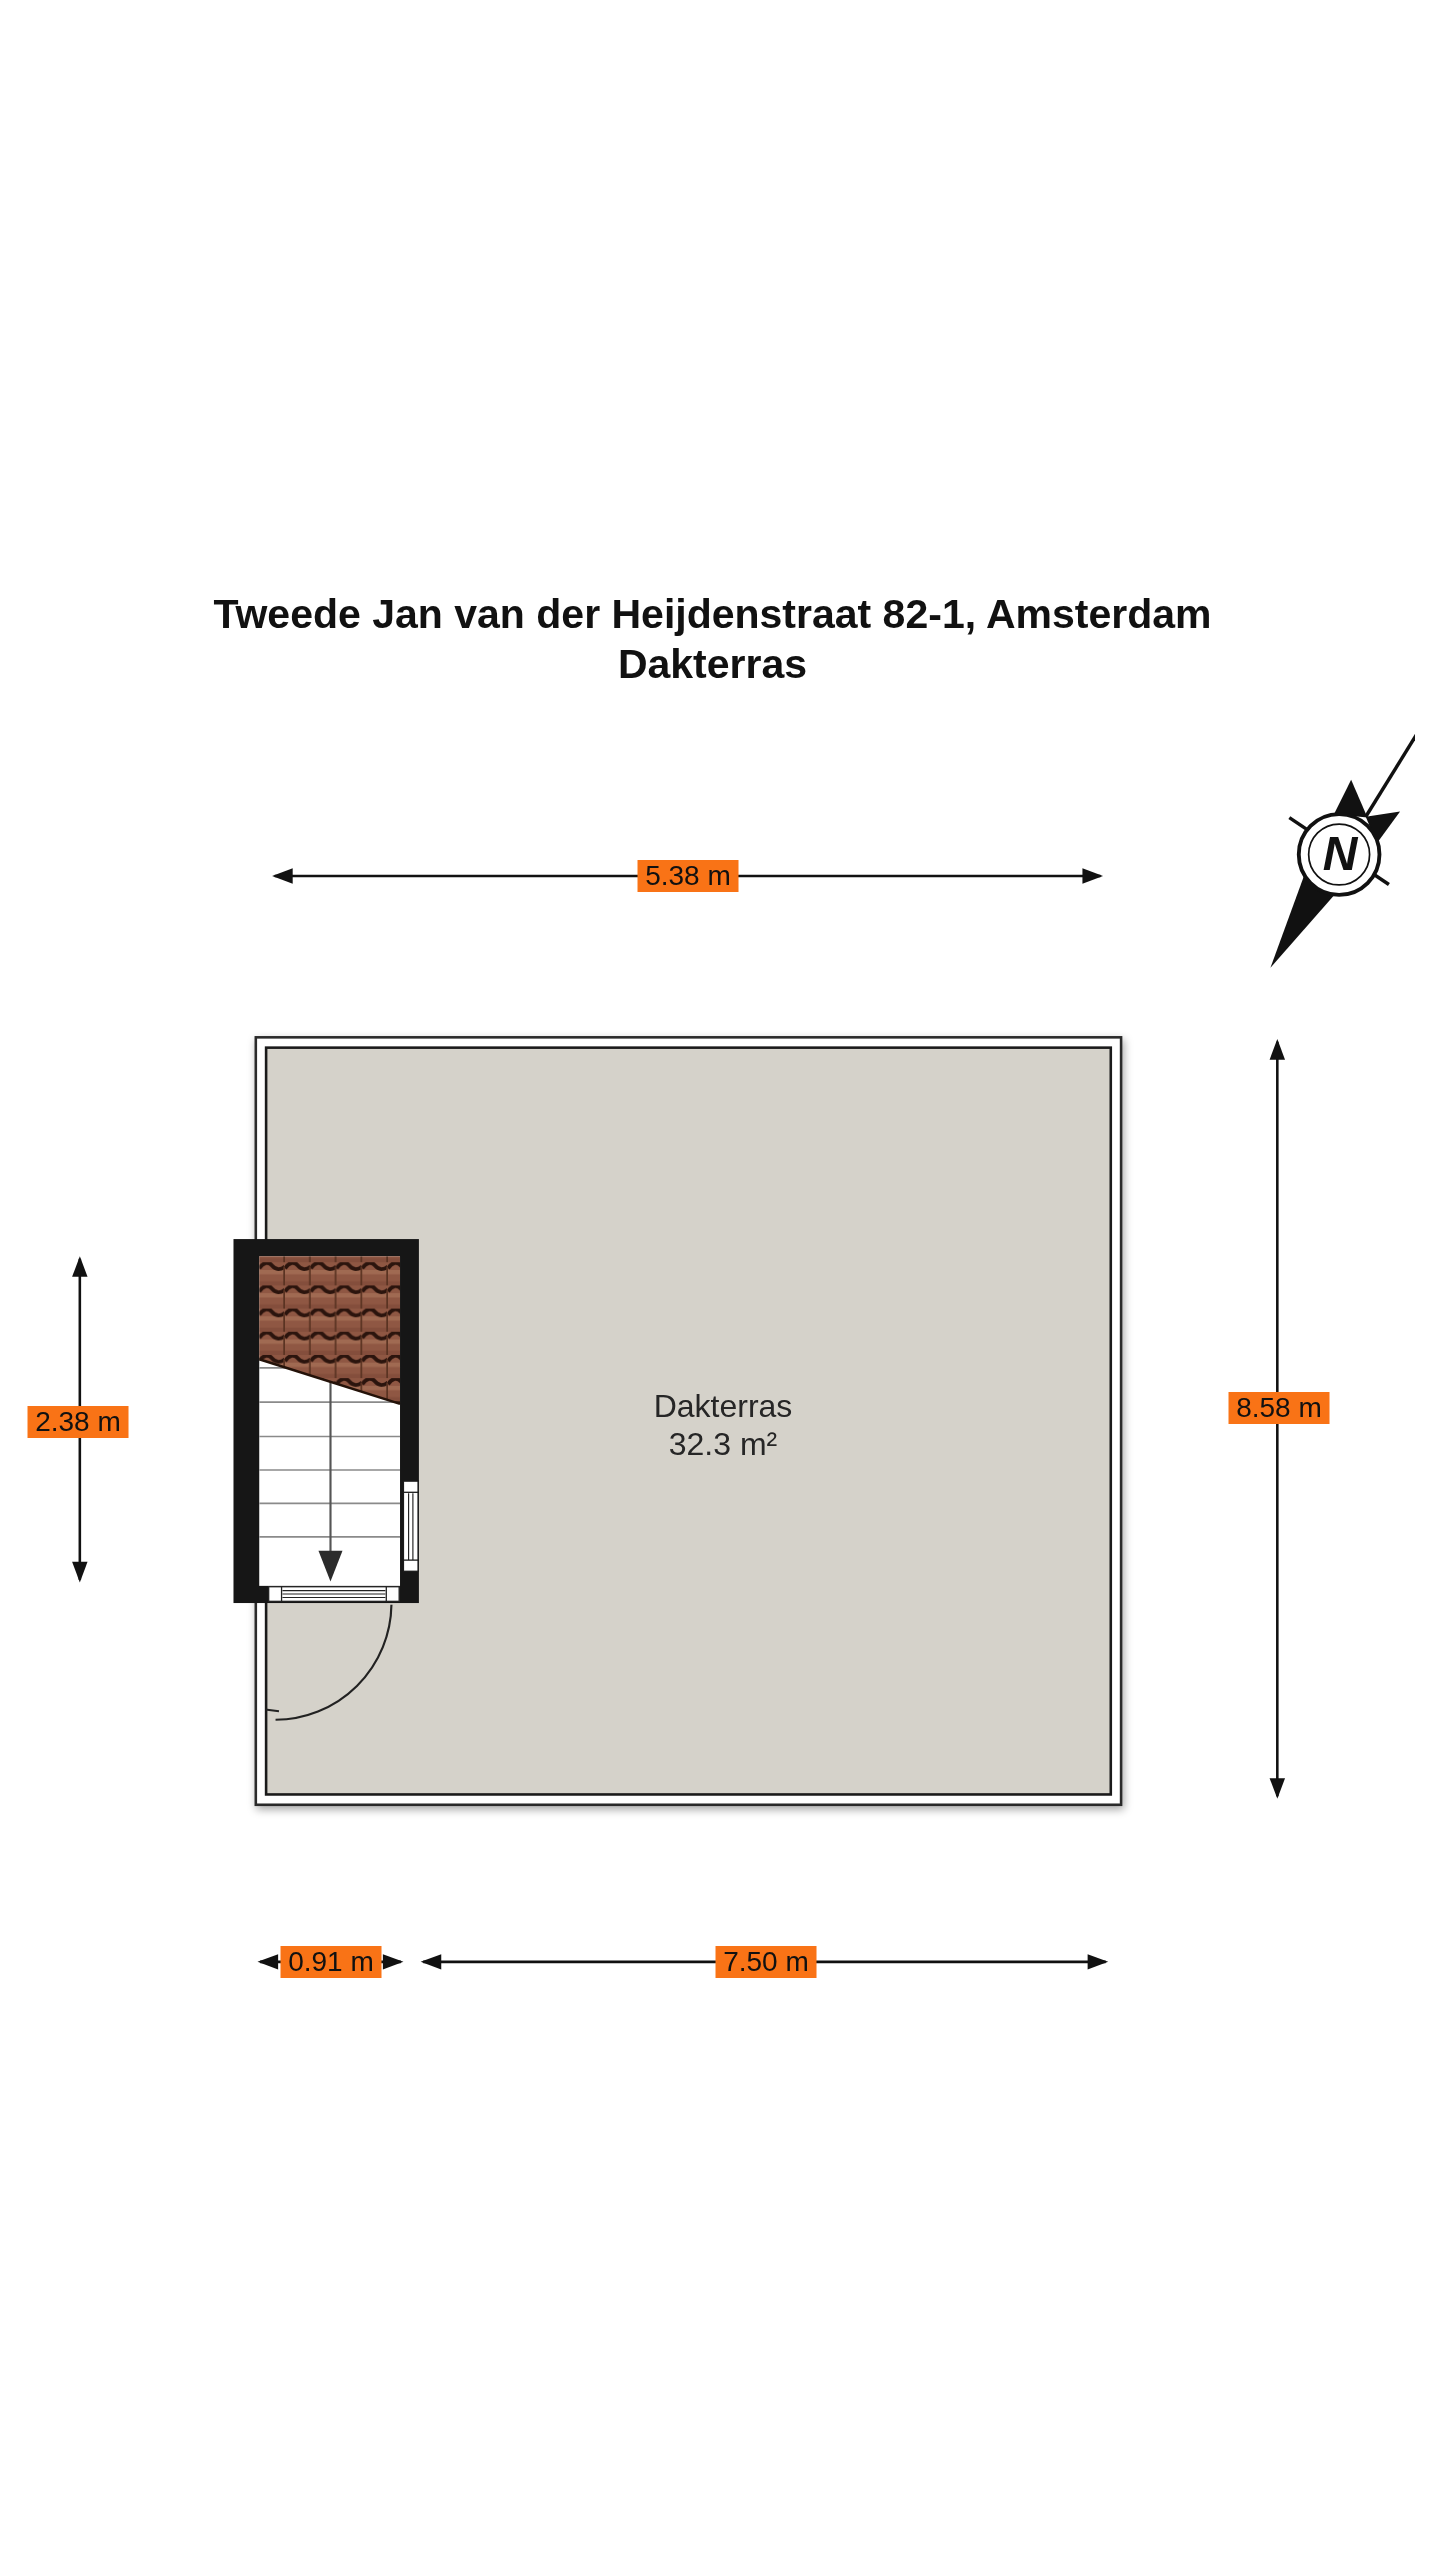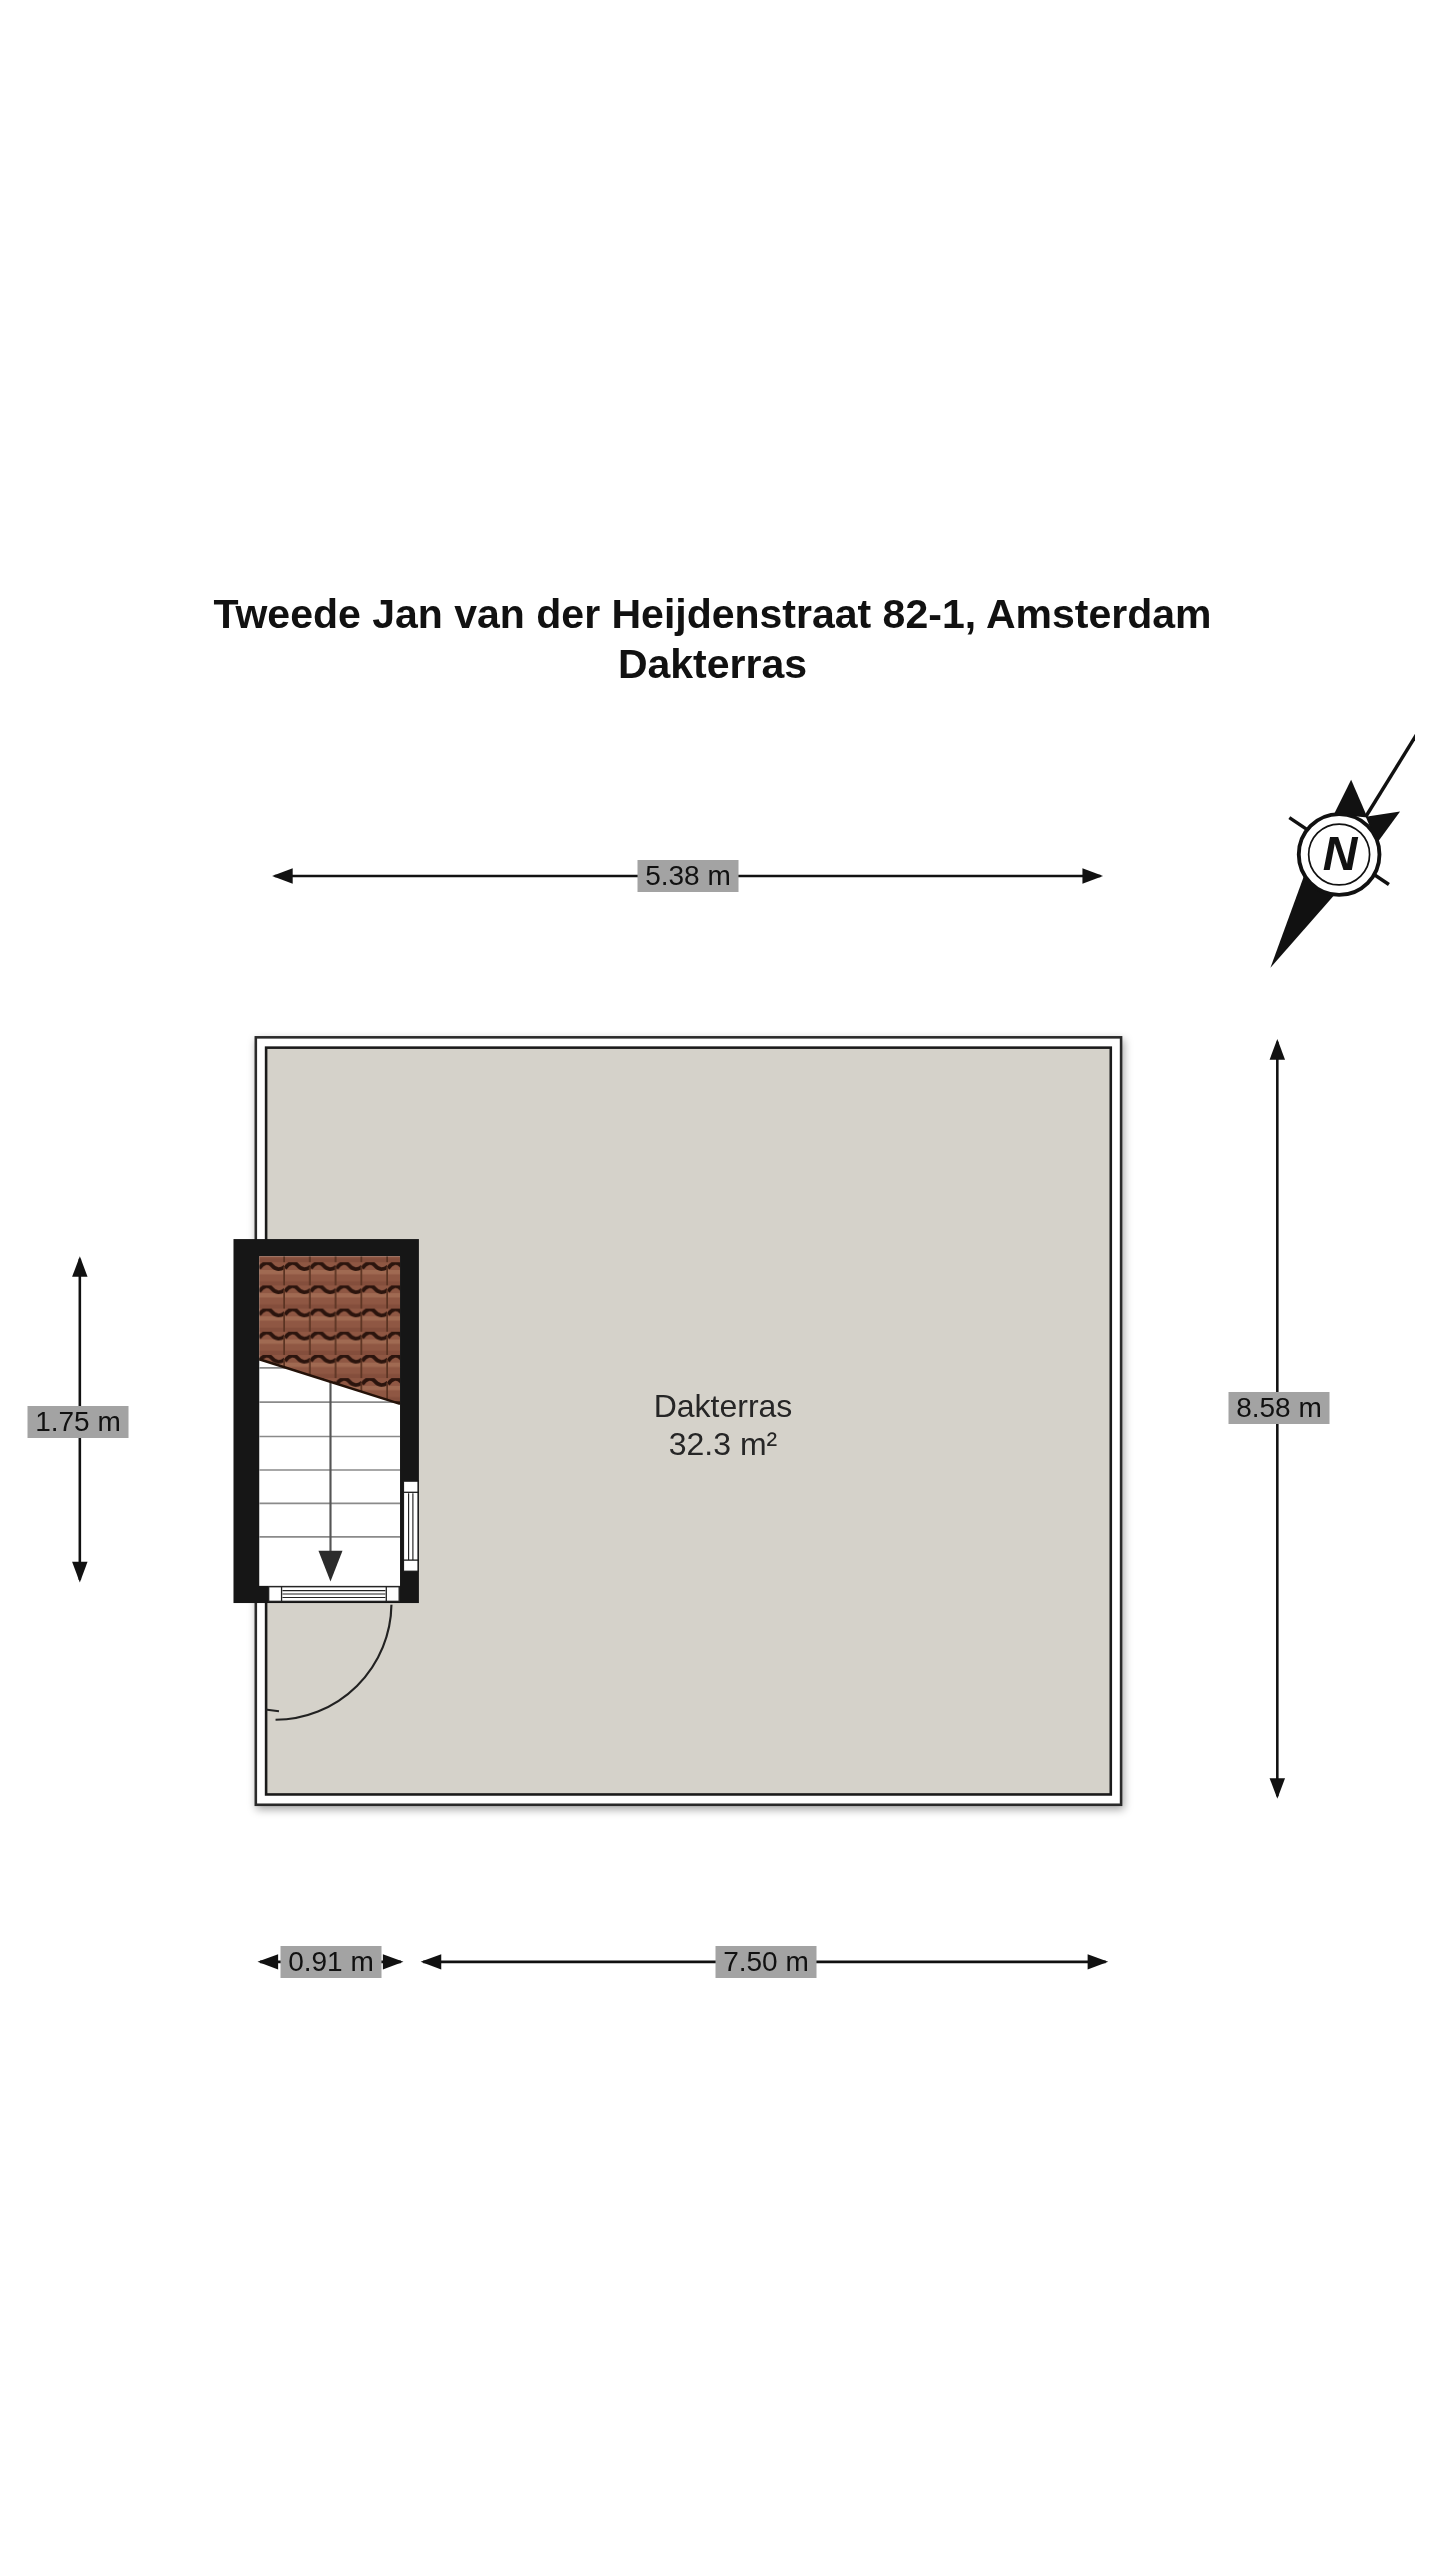--- a/index.html
+++ b/index.html
@@ -34,21 +34,21 @@
     color:#262626;
     font-size:32px;
     line-height:38px;
     white-space:nowrap;
   }
   .dim-label{
     position:absolute;
     transform:translate(-50%,-50%);
     font-size:28px;
     color:#111;
-    background:#a3a3a3;
+    background:#f97316;
     padding:0 7.7px;
     white-space:nowrap;
   }
   .compass-n{
     position:absolute;
     left:1340px; top:856px;
     transform:translate(-50%,-54%);
     font-size:48px;
     font-weight:700;
     font-style:italic;
@@ -169,20 +169,20 @@
     </g>
   </svg>
 
   <div class="room-label">
     <div>Dakterras</div>
     <div>32.3 m²</div>
   </div>
 
   <div class="dim-label" style="left:688px; top:876px;">5.38 m</div>
   <div class="dim-label" style="left:1279px; top:1408px;">8.58 m</div>
-  <div class="dim-label" style="left:78px; top:1422px;">1.75 m</div>
+  <div class="dim-label" style="left:78px; top:1422px;">2.38 m</div>
   <div class="dim-label" style="left:331px; top:1962px;">0.91 m</div>
   <div class="dim-label" style="left:766px; top:1962px;">7.50 m</div>
 
   <div class="compass-n">N</div>
 
 </div>
 
 
 </body></html>

